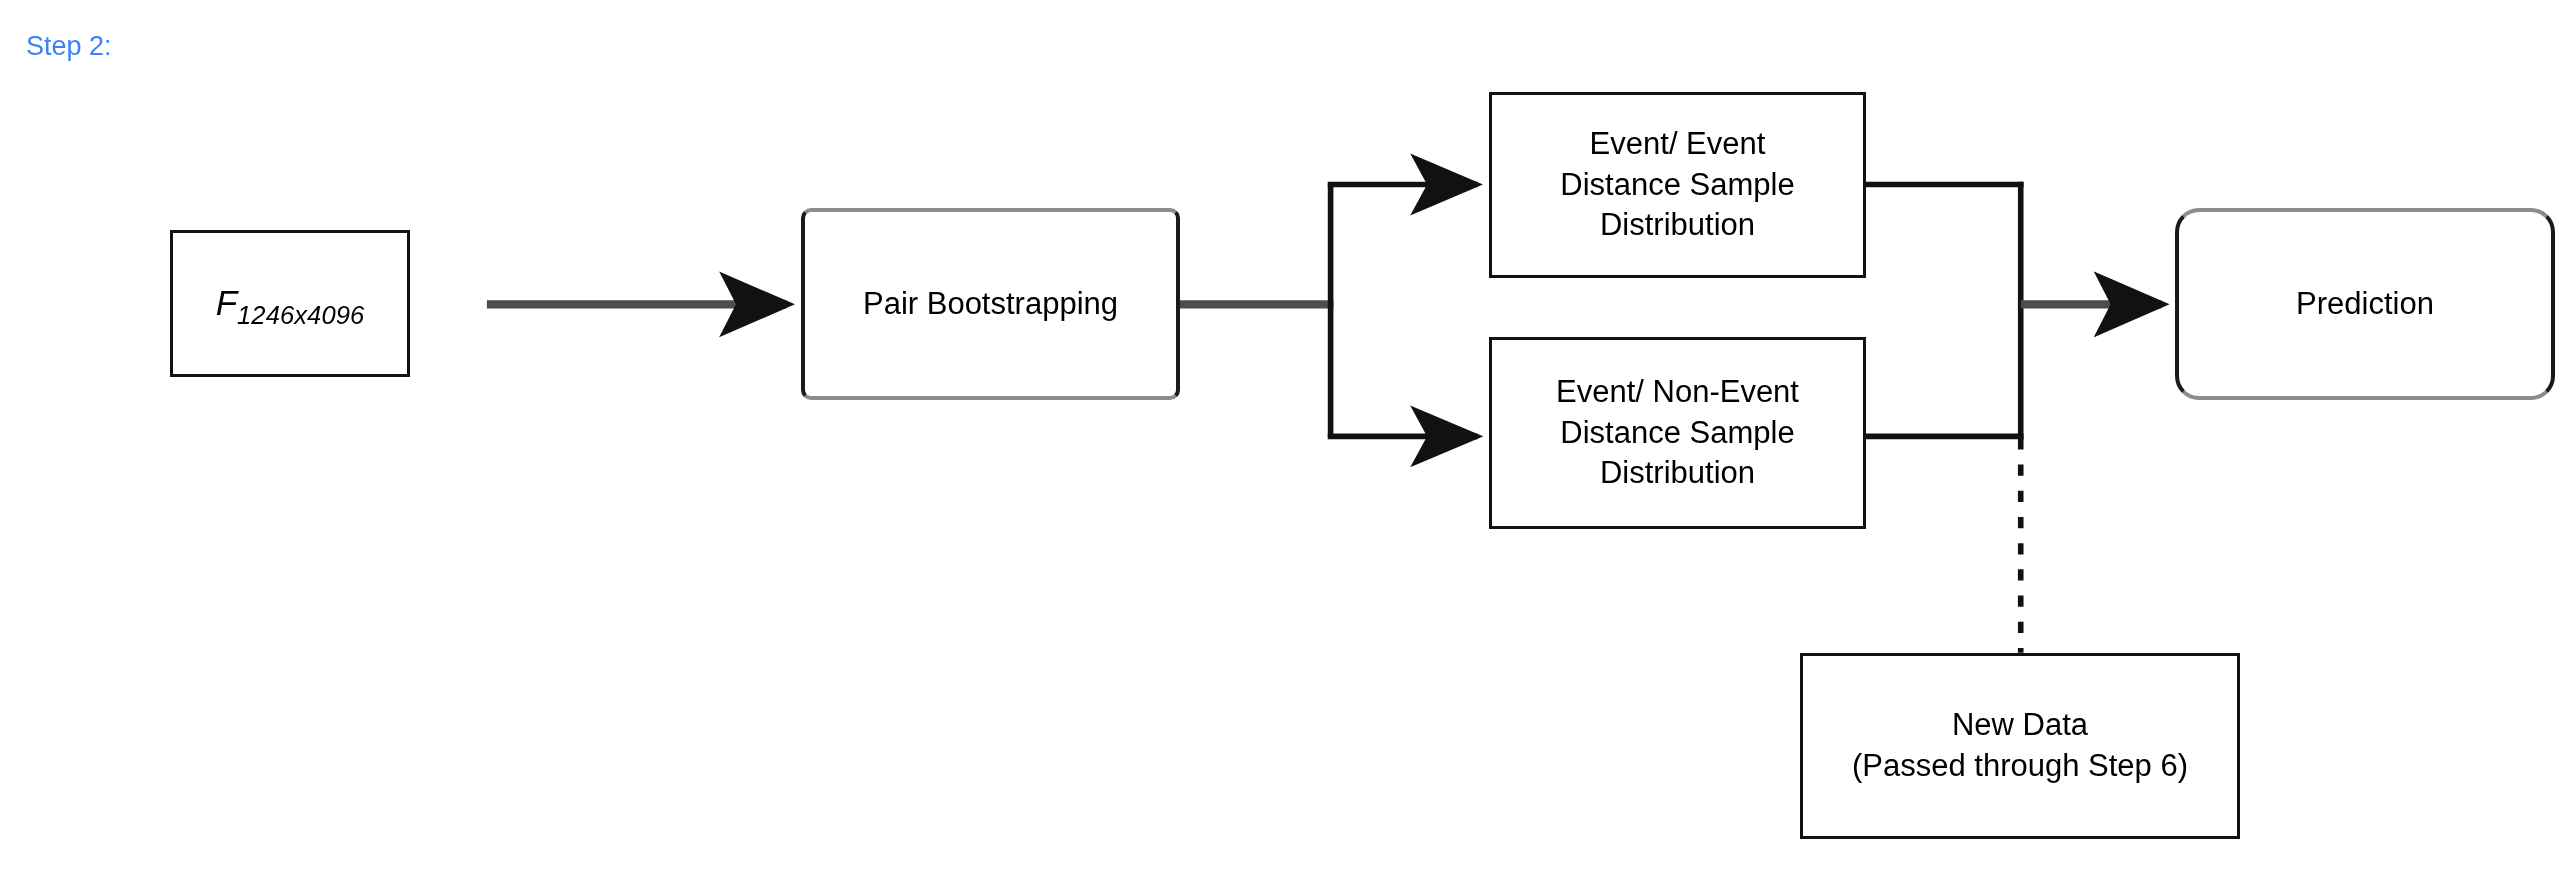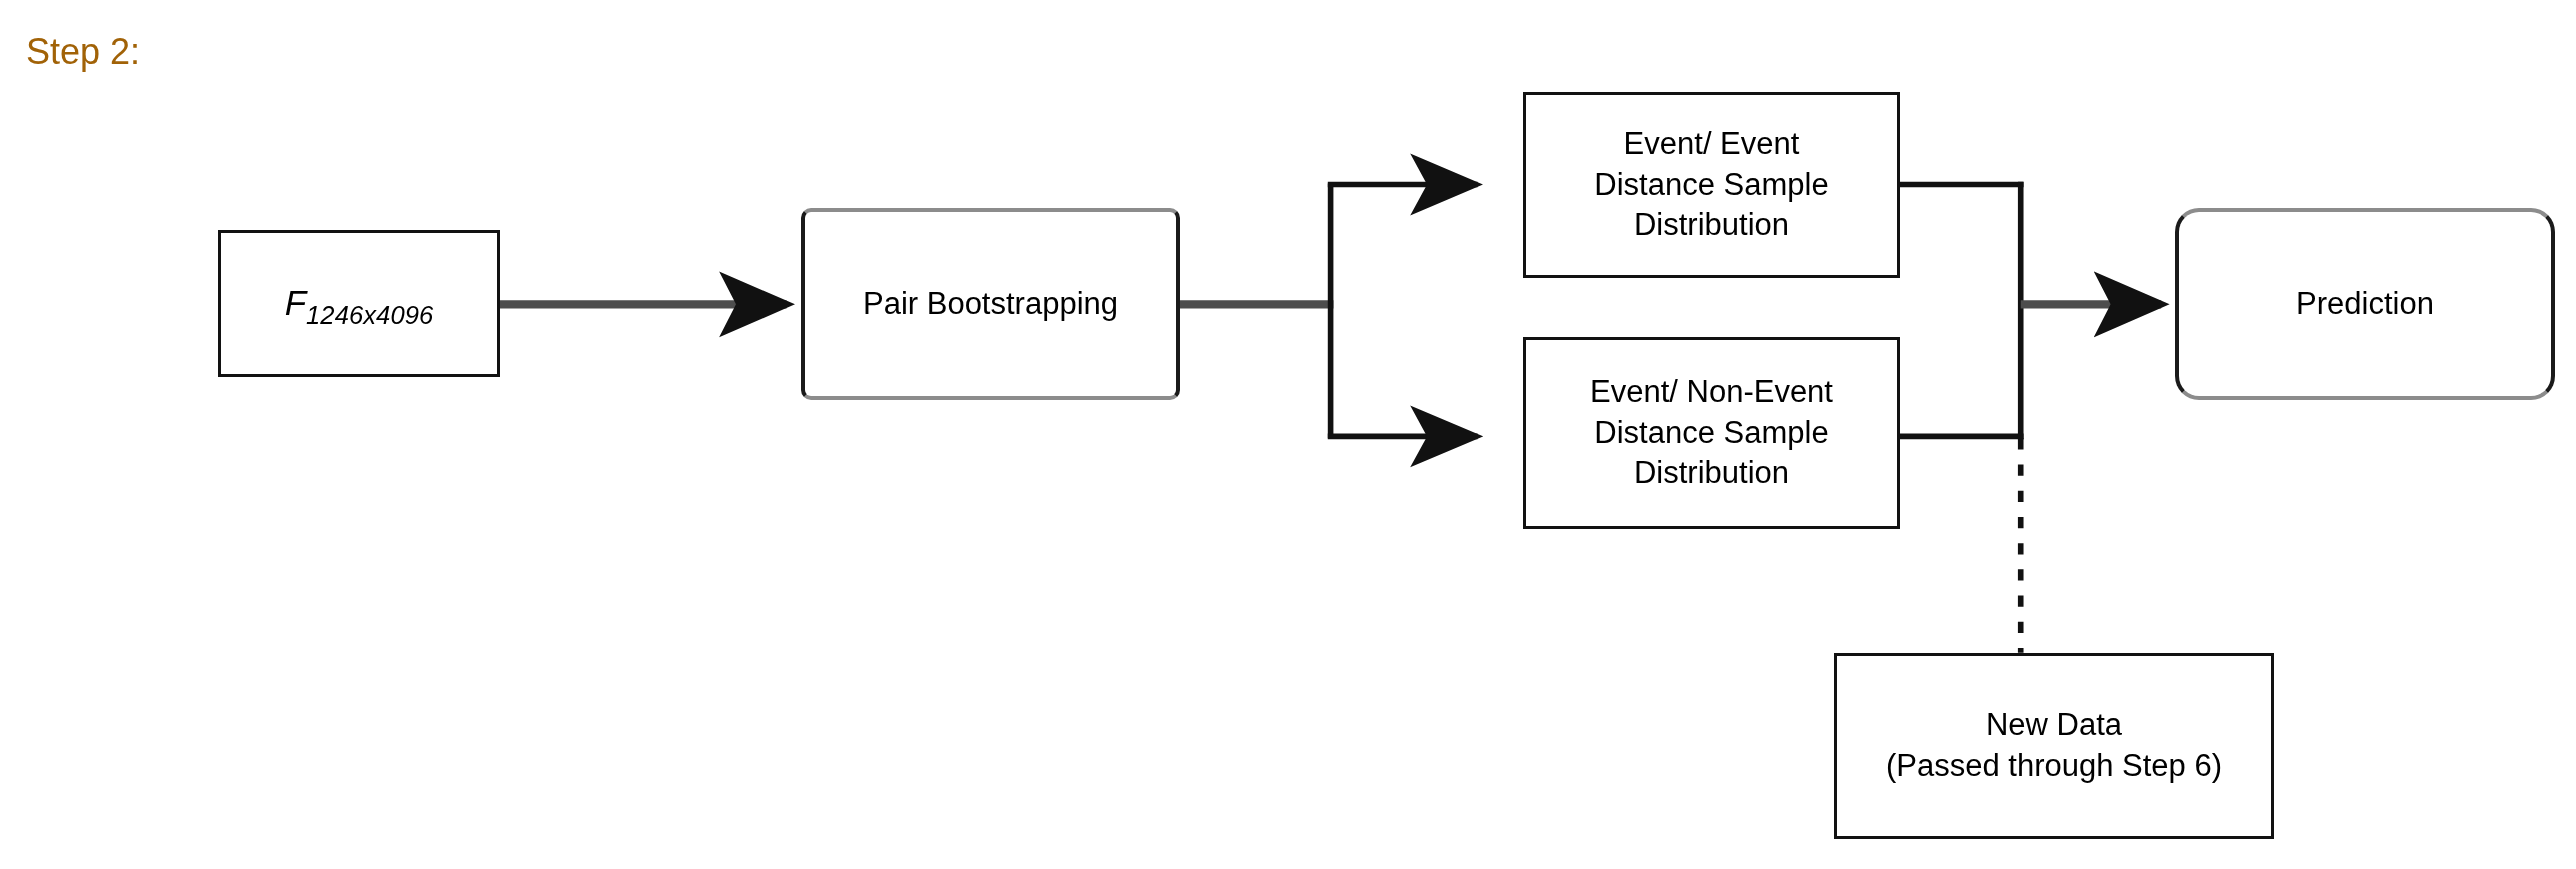--- a/index.html
+++ b/index.html
@@ -23,22 +23,22 @@
     top: 0;
     width: 2576px;
     height: 870px;
     pointer-events: none;
   }
 
   .step-label {
     position: absolute;
     left: 26px;
     top: 30px;
-    font-size: 36px;
-    color: #a16207;
+    font-size: 27px;
+    color: #3b82f6;
     white-space: nowrap;
     line-height: 1.2;
   }
 
   .node {
     position: absolute;
     box-sizing: border-box;
     background: #ffffff;
     display: flex;
     align-items: center;
@@ -52,31 +52,30 @@
   
   .node.plain {
     border-left: 4.7px solid #1a1a1a;
     border-right: 4.7px solid #1a1a1a;
     border-top: 4.7px solid #8c8c8c;
     border-bottom: 4.7px solid #8c8c8c;
     border-radius: 10px;
   }
   .node.hard {
     border: 3.7px solid #121212;
-    margin-left: 34px;
   }
   .node.rounded {
     border-left: 4.7px solid #1a1a1a;
     border-right: 4.7px solid #1a1a1a;
     border-top: 4.7px solid #8c8c8c;
     border-bottom: 4.7px solid #8c8c8c;
     border-radius: 24px;
   }
 
-  #node-feature    { left: 184px;  top: 230px; width: 282px; height: 147px; }
+  #node-feature    { left: 170px;  top: 230px; width: 240px; height: 147px; }
   #node-bootstrap  { left: 801px;  top: 208px; width: 379px; height: 192px; }
   #node-ee-dist    { left: 1489px; top: 92px;  width: 377px; height: 186px; }
   #node-ene-dist   { left: 1489px; top: 337px; width: 377px; height: 192px; }
   #node-prediction { left: 2175px; top: 208px; width: 380px; height: 192px; }
   #node-new-data   { left: 1800px; top: 653px; width: 440px; height: 186px; }
 
   .formula {
     font-style: italic;
     font-size: 35px;
     white-space: nowrap;

